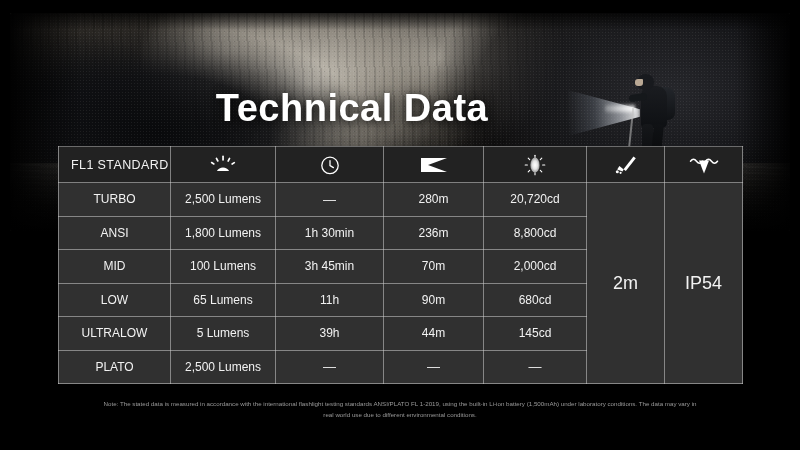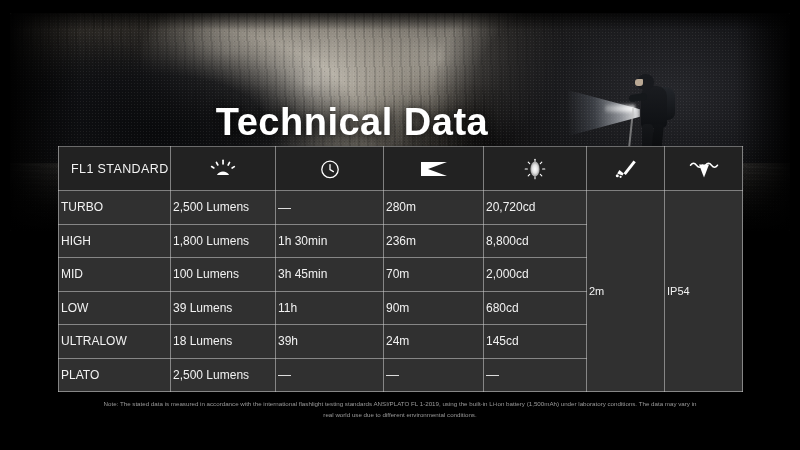--- a/index.html
+++ b/index.html
@@ -137,21 +137,21 @@
     position:absolute; left:6px; top:40px; width:2px; height:62px;
     background:rgba(190,190,190,.55); transform:rotate(6deg);
   }
   .pole2{
     position:absolute; left:24px; top:44px; width:2px; height:58px;
     background:rgba(170,170,170,.45); transform:rotate(-9deg);
   }
 
   
   #title{
-    position:absolute; left:0; top:101px; width:704px;
+    position:absolute; left:0; top:87px; width:704px;
     text-align:center;
     font-size:38px; font-weight:bold;
     letter-spacing:.5px;
     color:#ffffff;
     text-shadow:0 2px 10px rgba(0,0,0,.85), 0 0 26px rgba(0,0,0,.6);
     z-index:6;
   }
 
   
   #table-wrap{
@@ -167,39 +167,39 @@
   col.c0{width:112px}
   col.c1{width:105px}
   col.c2{width:108px}
   col.c3{width:100px}
   col.c4{width:103px}
   col.c5{width:78px}
   col.c6{width:78px}
 
   th,td{
     border:1px solid rgba(205,205,205,.55);
-    text-align:left;
+    text-align:center;
     color:#f2f2f2;
     font-size:12px;
     height:33.5px;
     padding:0 2px;
     background:rgba(48,48,48,.93);
     white-space:nowrap;
   }
   thead th{
-    height:44px;
+    height:36px;
     background:rgba(33,33,33,.93);
     font-weight:normal;
     letter-spacing:.4px;
     font-size:12.5px;
     border-top:1px solid rgba(205,205,205,.40);
     margin-top:28px;
   }
   thead th.lbl{ text-align:left; padding-left:12px; font-size:12.5px; }
-  td.merged{ vertical-align:middle; font-size:11px; }
+  td.merged{ vertical-align:middle; font-size:18px; }
   .dash{ letter-spacing:0; font-size:13px; }
   .icon-cell svg{ display:block; margin:0 auto; }
 
   
   #note{
     position:absolute; left:100px; top:399px; width:600px;
     text-align:center;
     font-size:6.2px;
     line-height:1.75;
     color:#9a9a9a;
@@ -328,45 +328,45 @@
         <tr>
           <td>TURBO</td>
           <td>2,500 Lumens</td>
           <td class="dash">—</td>
           <td>280m</td>
           <td>20,720cd</td>
           <td class="merged" rowspan="6">2m</td>
           <td class="merged" rowspan="6">IP54</td>
         </tr>
         <tr>
-          <td>HIGH</td>
+          <td>ANSI</td>
           <td>1,800 Lumens</td>
           <td>1h 30min</td>
           <td>236m</td>
           <td>8,800cd</td>
         </tr>
         <tr>
           <td>MID</td>
           <td>100 Lumens</td>
           <td>3h 45min</td>
           <td>70m</td>
           <td>2,000cd</td>
         </tr>
         <tr>
           <td>LOW</td>
-          <td>39 Lumens</td>
+          <td>65 Lumens</td>
           <td>11h</td>
           <td>90m</td>
           <td>680cd</td>
         </tr>
         <tr>
           <td>ULTRALOW</td>
-          <td>18 Lumens</td>
+          <td>5 Lumens</td>
           <td>39h</td>
-          <td>24m</td>
+          <td>44m</td>
           <td>145cd</td>
         </tr>
         <tr>
           <td>PLATO</td>
           <td>2,500 Lumens</td>
           <td class="dash">—</td>
           <td class="dash">—</td>
           <td class="dash">—</td>
         </tr>
       </tbody>

